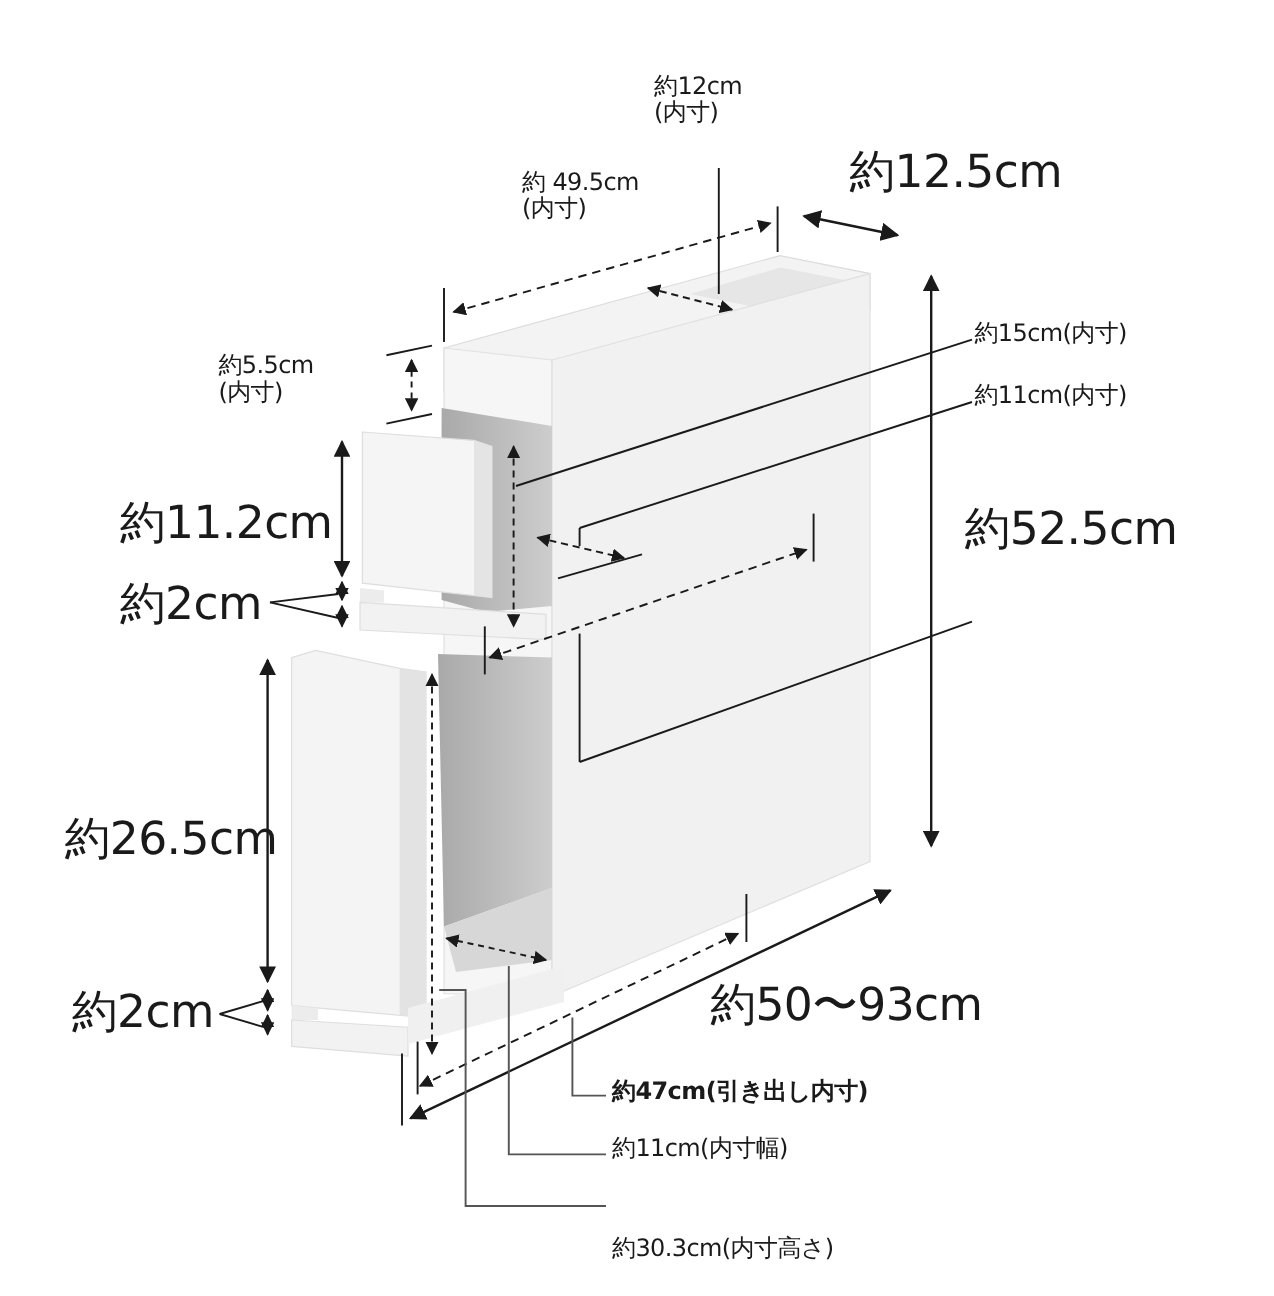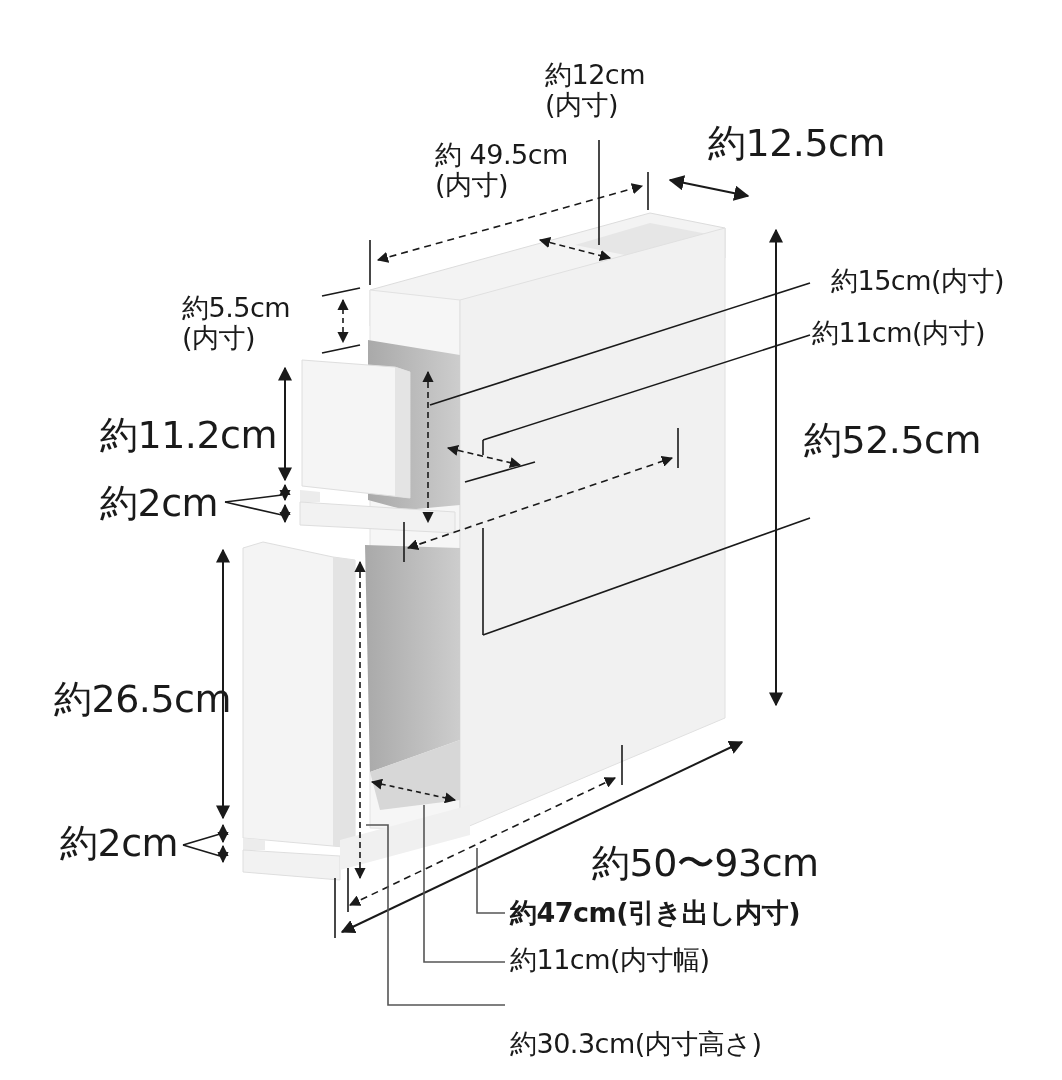--- a/index.html
+++ b/index.html
@@ -1,21 +1,21 @@
 <!DOCTYPE html>
 <html><head>
 <meta charset="utf-8">
 <style>
   html, body { margin: 0; padding: 0; background: #ffffff; }
   body { width: 1062px; height: 1080px; position: relative; overflow: hidden;
          font-family: "DejaVu Sans", "Liberation Sans", sans-serif; color: #1a1a1a; }
   svg { position: absolute; left: 0; top: 0; }
   .lbl { position: absolute; white-space: nowrap; line-height: 1.12; letter-spacing: -0.5px; }
   .big { font-size: 38px; }
-  .mid { font-size: 27px; }
+  .mid { font-size: 20px; }
   .clip { overflow: hidden; }
 </style>
 </head>
 <body>
 
 <svg width="1062" height="1080" viewBox="0 0 1062 1080">
   <defs>
     <marker id="ah" viewBox="0 0 10 10" refX="9" refY="5" markerWidth="7" markerHeight="7" orient="auto-start-reverse">
       <path d="M0,0 L10,5 L0,10 z" fill="#1a1a1a"></path>
     </marker>
@@ -124,21 +124,21 @@
 
 <div class="lbl mid" style="left:435px;top:140px;">
   <div>約 49.5cm</div>
   <div>(内寸)</div>
 </div>
 
 <div class="lbl big" style="left:708px;top:122px;">
   <span>約12.5cm</span>
 </div>
 
-<div class="lbl mid" style="left:812px;top:266px;margin-left:19px;">
+<div class="lbl mid" style="left:812px;top:266px;">
   <span>約15cm(内寸)</span>
 </div>
 
 <div class="lbl mid" style="left:812px;top:318px;">
   <span>約11cm(内寸)</span>
 </div>
 
 <div class="lbl big" style="left:804px;top:419px;">
   <span>約52.5cm</span>
 </div>
@@ -160,21 +160,21 @@
 </div>
 
 <div class="lbl big" style="left:54px;top:678px;">
   <span>約26.5cm</span>
 </div>
 
 <div class="lbl big" style="left:60px;top:822px;">
   <span>約2cm</span>
 </div>
 
-<div class="lbl big" style="left:592px;top:842px;">
+<div class="lbl big" style="left:592px;top:816px;">
   <span>約50〜93cm</span>
 </div>
 
 <div class="lbl mid" style="left:510px;top:898px;font-weight:bold;">
   <span>約47cm(引き出し内寸)</span>
 </div>
 
 <div class="lbl mid" style="left:510px;top:945px;">
   <span>約11cm(内寸幅)</span>
 </div>

